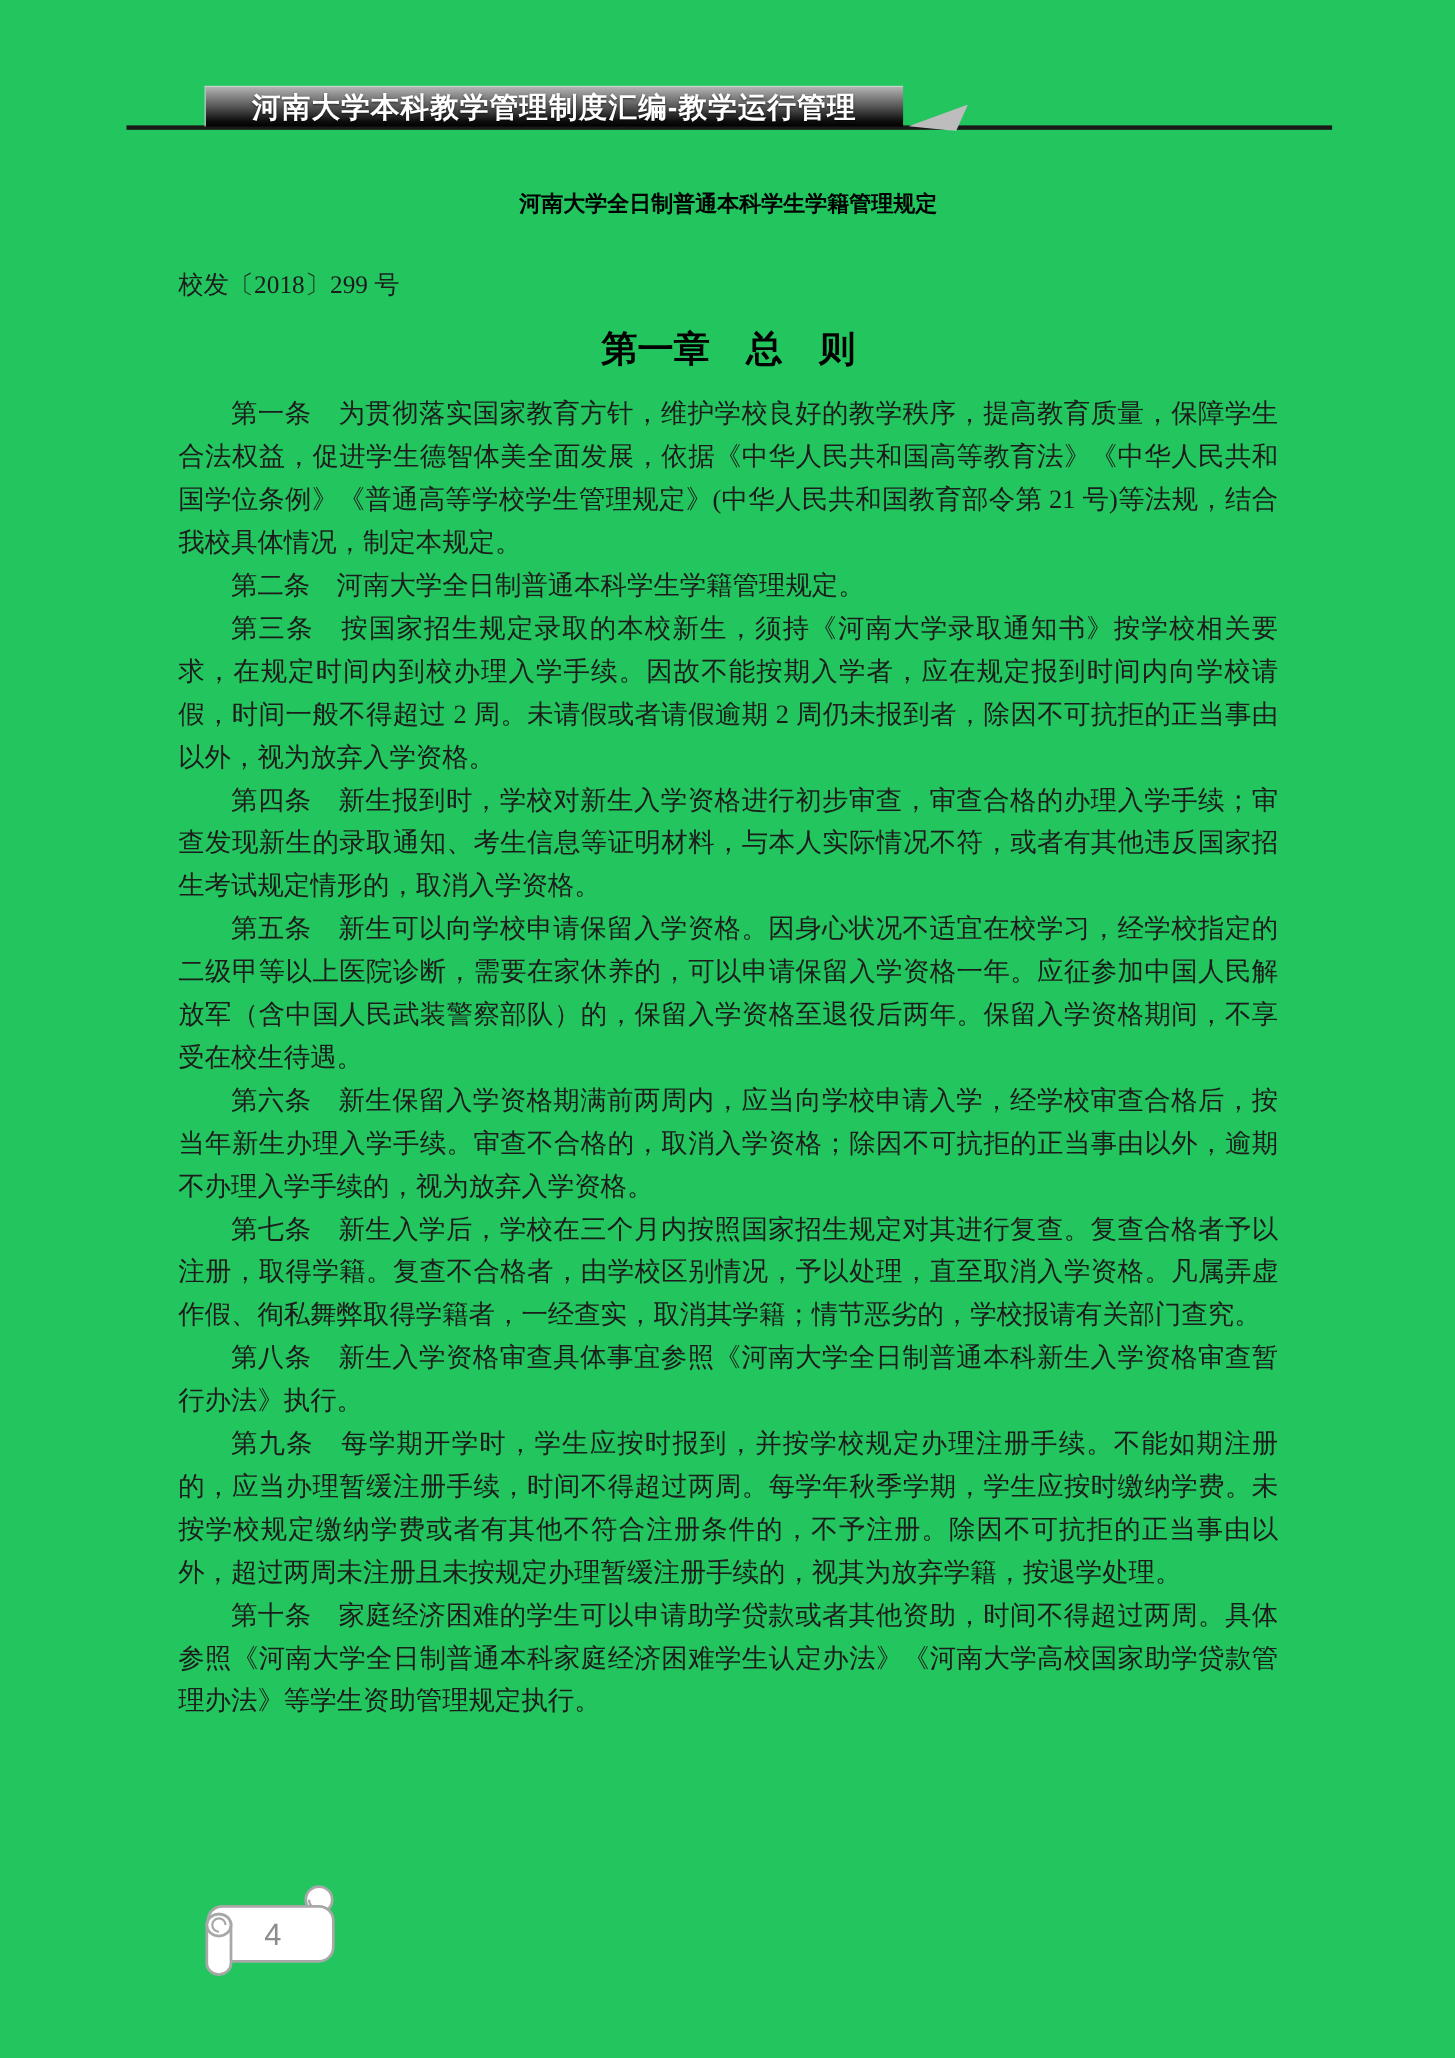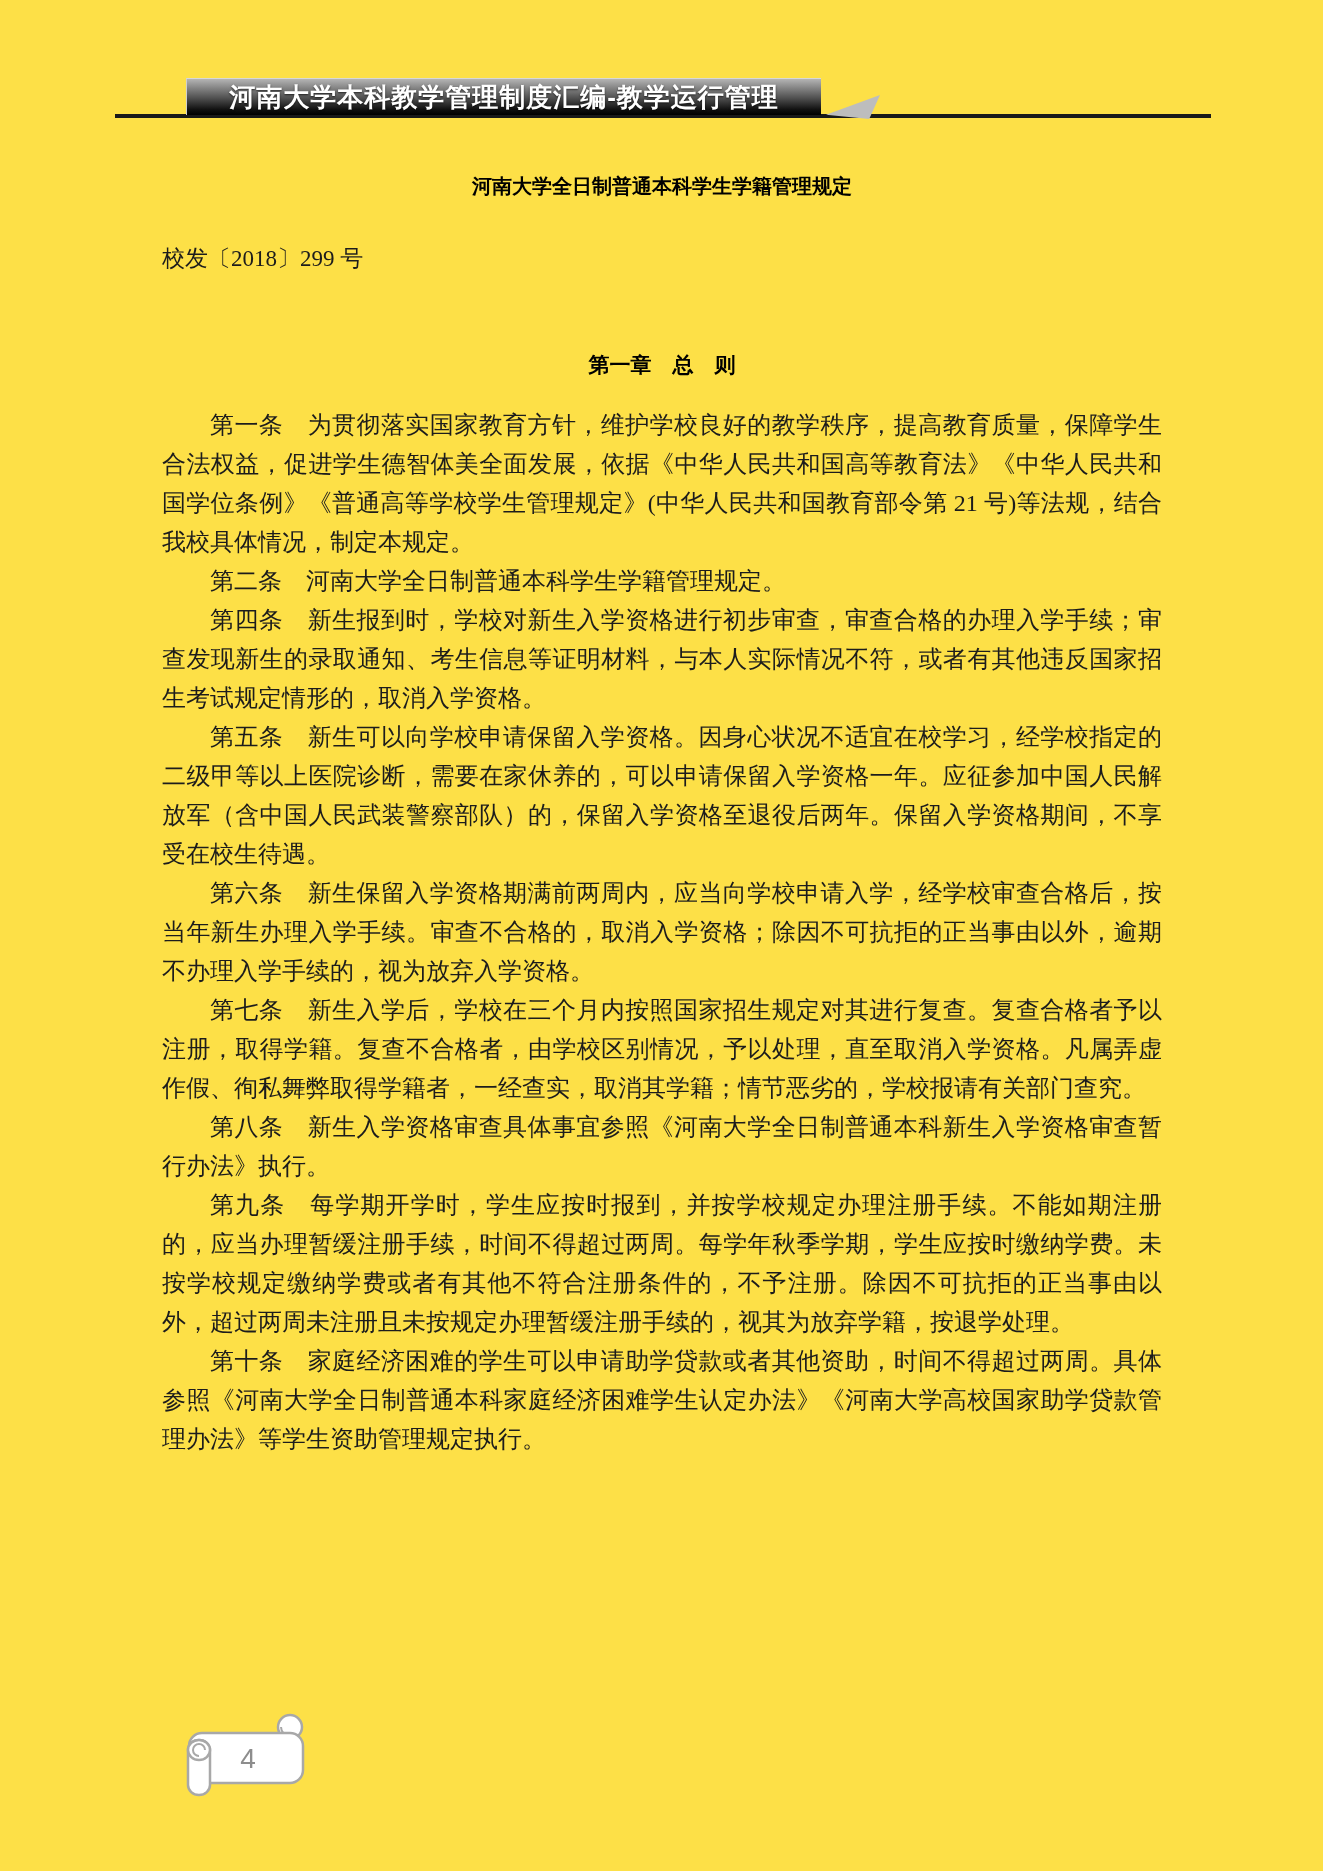--- a/index.html
+++ b/index.html
@@ -1,21 +1,21 @@
 <!DOCTYPE html>
 <html lang="zh"><head>
 <meta charset="utf-8">
 <style>
   html,body{margin:0;padding:0;background:#ffffff;}
   body{
     width:1323px;height:1871px;position:relative;overflow:hidden;
     font-family:"Liberation Serif","DejaVu Serif",serif;
     color:#1c1c1c;
   }
-  .page{position:absolute;inset:0;background:#fde047;}
+  .page{position:absolute;inset:0;background:#22c55e;}
 
   
   .hdr-rule{
     position:absolute;left:115px;top:114px;width:1096px;height:4px;
     background:#191919;
   }
   .hdr-banner{
     position:absolute;left:186px;top:78px;width:634px;height:36px;
     background:linear-gradient(180deg,#b4b4b4 0%,#8a8a8a 22%,#4c4c4c 55%,#101010 85%,#000 100%);
     border-top:1px solid #d8d8d8;border-left:1px solid #cfcfcf;
@@ -36,22 +36,22 @@
   
   .content{position:absolute;left:162px;top:168px;width:1000px;}
   .doc-title{
     margin:0;font-family:"Liberation Sans","DejaVu Sans",sans-serif;
     font-weight:bold;font-size:20px;line-height:36px;text-align:center;color:#000;
   }
   .doc-num{
     margin:42px 0 16px;font-size:23px;line-height:26px;color:#1c1c1c;
   }
   .chapter{
-    margin:76px 0 24px;font-family:"Liberation Sans","DejaVu Sans",sans-serif;
-    font-weight:bold;font-size:21px;line-height:34px;text-align:center;color:#000;
+    margin:28px 0 24px;font-family:"Liberation Sans","DejaVu Sans",sans-serif;
+    font-weight:bold;font-size:33px;line-height:34px;text-align:center;color:#000;
   }
   .chapter.second{margin-top:15px;}
   .art{
     margin:0;font-size:24px;line-height:39px;text-align:justify;
     text-indent:2em;color:#1c1c1c;
     text-justify:inter-ideograph;
   }
 
   
   .footer-scroll{position:absolute;left:186px;top:1712px;}
@@ -72,20 +72,21 @@
   <div class="hdr-arrow"></div>
 
   <main class="content">
     <h1 class="doc-title">河南大学全日制普通本科学生学籍管理规定</h1>
     <p class="doc-num">校发〔2018〕299 号</p>
 
     <h2 class="chapter">第一章　总　则</h2>
     <p class="art">第一条　为贯彻落实国家教育方针，维护学校良好的教学秩序，提高教育质量，保障学生合法权益，促进学生德智体美全面发展，依据《中华人民共和国高等教育法》《中华人民共和国学位条例》《普通高等学校学生管理规定》(中华人民共和国教育部令第 21 号)等法规，结合我校具体情况，制定本规定。</p>
     <p class="art">第二条　河南大学全日制普通本科学生学籍管理规定。</p>
 
+    <p class="art">第三条　按国家招生规定录取的本校新生，须持《河南大学录取通知书》按学校相关要求，在规定时间内到校办理入学手续。因故不能按期入学者，应在规定报到时间内向学校请假，时间一般不得超过 2 周。未请假或者请假逾期 2 周仍未报到者，除因不可抗拒的正当事由以外，视为放弃入学资格。</p>
     <p class="art">第四条　新生报到时，学校对新生入学资格进行初步审查，审查合格的办理入学手续；审查发现新生的录取通知、考生信息等证明材料，与本人实际情况不符，或者有其他违反国家招生考试规定情形的，取消入学资格。</p>
     <p class="art">第五条　新生可以向学校申请保留入学资格。因身心状况不适宜在校学习，经学校指定的二级甲等以上医院诊断，需要在家休养的，可以申请保留入学资格一年。应征参加中国人民解放军（含中国人民武装警察部队）的，保留入学资格至退役后两年。保留入学资格期间，不享受在校生待遇。</p>
     <p class="art">第六条　新生保留入学资格期满前两周内，应当向学校申请入学，经学校审查合格后，按当年新生办理入学手续。审查不合格的，取消入学资格；除因不可抗拒的正当事由以外，逾期不办理入学手续的，视为放弃入学资格。</p>
     <p class="art">第七条　新生入学后，学校在三个月内按照国家招生规定对其进行复查。复查合格者予以注册，取得学籍。复查不合格者，由学校区别情况，予以处理，直至取消入学资格。凡属弄虚作假、徇私舞弊取得学籍者，一经查实，取消其学籍；情节恶劣的，学校报请有关部门查究。</p>
     <p class="art">第八条　新生入学资格审查具体事宜参照《河南大学全日制普通本科新生入学资格审查暂行办法》执行。</p>
     <p class="art">第九条　每学期开学时，学生应按时报到，并按学校规定办理注册手续。不能如期注册的，应当办理暂缓注册手续，时间不得超过两周。每学年秋季学期，学生应按时缴纳学费。未按学校规定缴纳学费或者有其他不符合注册条件的，不予注册。除因不可抗拒的正当事由以外，超过两周未注册且未按规定办理暂缓注册手续的，视其为放弃学籍，按退学处理。</p>
     <p class="art">第十条　家庭经济困难的学生可以申请助学贷款或者其他资助，时间不得超过两周。具体参照《河南大学全日制普通本科家庭经济困难学生认定办法》《河南大学高校国家助学贷款管理办法》等学生资助管理规定执行。</p>
   </main>
 
   <div class="footer-scroll">

